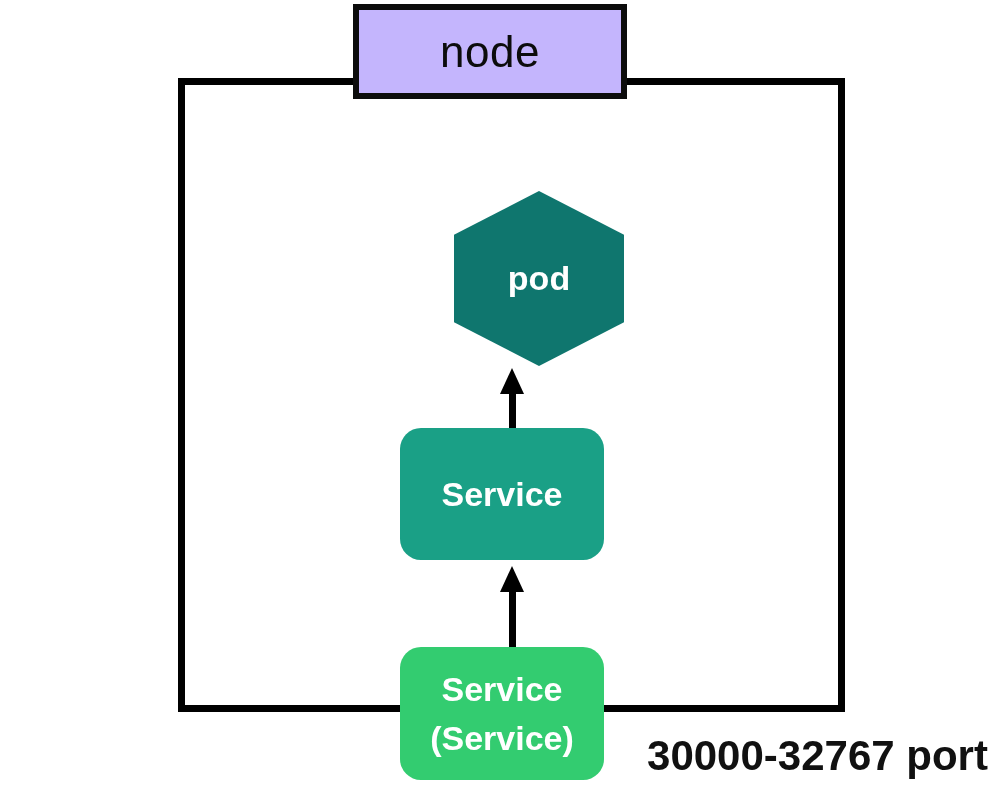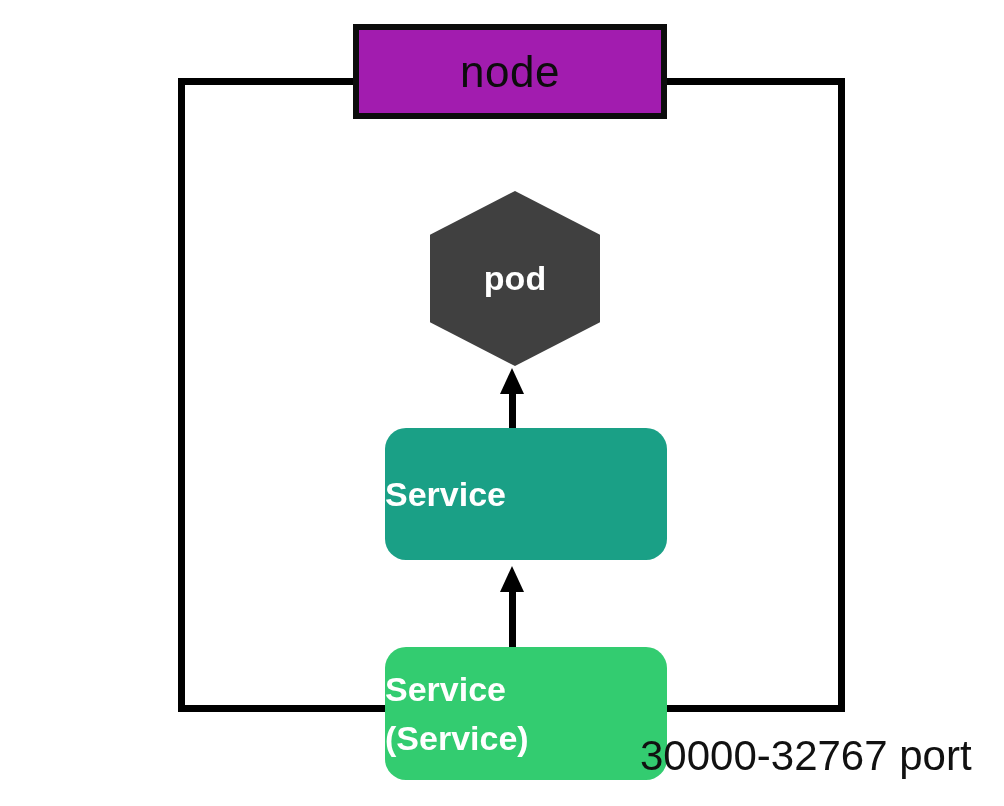--- a/index.html
+++ b/index.html
@@ -18,23 +18,23 @@
     position: absolute;
     left: 178px; top: 78px;
     width: 667px; height: 634px;
     border: 7px solid #000000;
     z-index: 1;
   }
 
   
   .node-label-box {
     position: absolute;
-    left: 353px; top: 24px;
-    width: 314px; height: 95px;
-    background: #a21caf;
+    left: 353px; top: 4px;
+    width: 274px; height: 95px;
+    background: #c4b5fd;
     border: 6px solid #0c0c0c;
     z-index: 3;
     display: flex;
     align-items: center;
     justify-content: center;
   }
   .node-label-box .label {
     font-size: 44px;
     color: #0c0c0c;
     letter-spacing: 0.5px;
@@ -54,27 +54,27 @@
   }
   .pod-hex .label {
     font-size: 34px;
     font-weight: 700;
     color: #ffffff;
   }
 
   
   .service-box {
     position: absolute;
-    left: 385px;
-    width: 282px;
+    left: 400px;
+    width: 204px;
     border-radius: 21px;
     z-index: 2;
     display: flex;
     flex-direction: column;
-    align-items: flex-start;
+    align-items: center;
     justify-content: center;
     text-align: center;
   }
   .service-box .line {
     display: block;
     font-size: 34px;
     font-weight: 700;
     color: #ffffff;
     line-height: 49px;
   }
@@ -99,40 +99,41 @@
   .arrow1-shaft { left: 509px; top: 391px; height: 37px; }
   .arrow1-head  { left: 500px; top: 368px; }
   .arrow2-shaft { left: 509px; top: 589px; height: 58px; }
   .arrow2-head  { left: 500px; top: 566px; }
 
   
   .port-range {
     position: absolute;
     left: 640px; top: 730px;
     width: 355px;
-    text-align: left;
+    text-align: center;
     font-size: 42px;
     color: #111111;
     line-height: 52px;
     white-space: nowrap;
     z-index: 2;
+    font-weight: bold;
   }
 </style>
 </head>
 <body>
 
 <div class="canvas">
 
   <div class="node-rect"></div>
 
   <div class="node-label-box">
     <span class="label">node</span>
   </div>
 
-  <div class="pod-hex" style="background: #404040;">
+  <div class="pod-hex" style="background: #0f766e; margin-left: 24px;">
     <span class="label">pod</span>
   </div>
 
   <div class="arrow-head arrow1-head"></div>
   <div class="arrow-shaft arrow1-shaft"></div>
 
   <div class="service-box cluster-box" style="background: rgb(26, 160, 134);">
     <span class="line">Service</span>
   </div>
 

